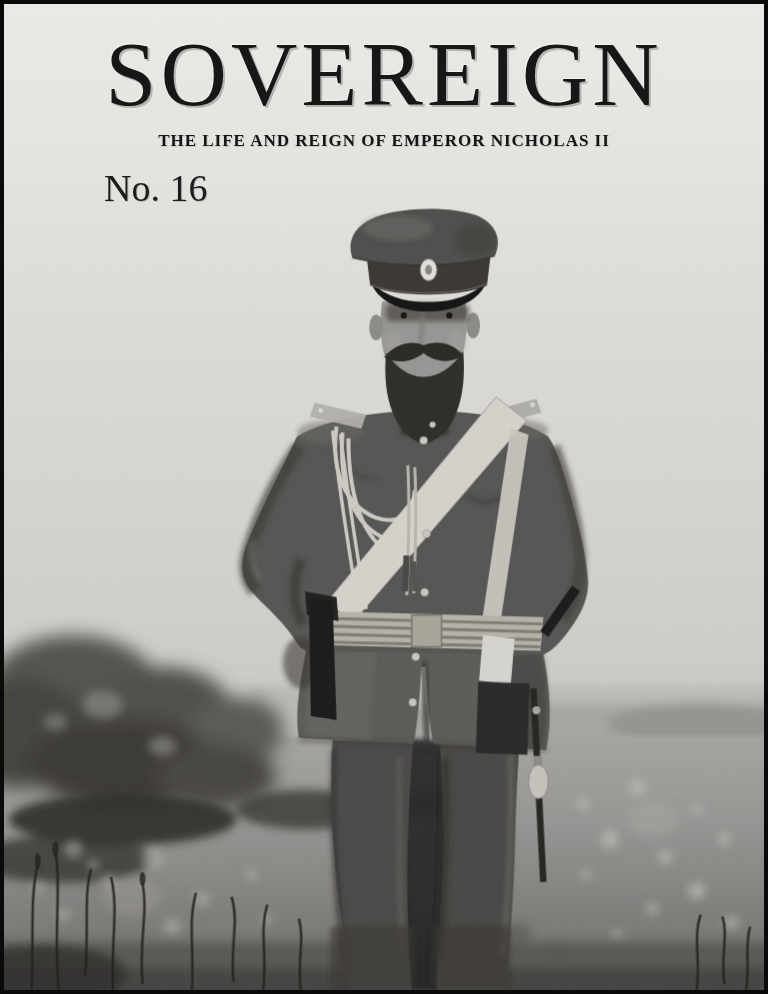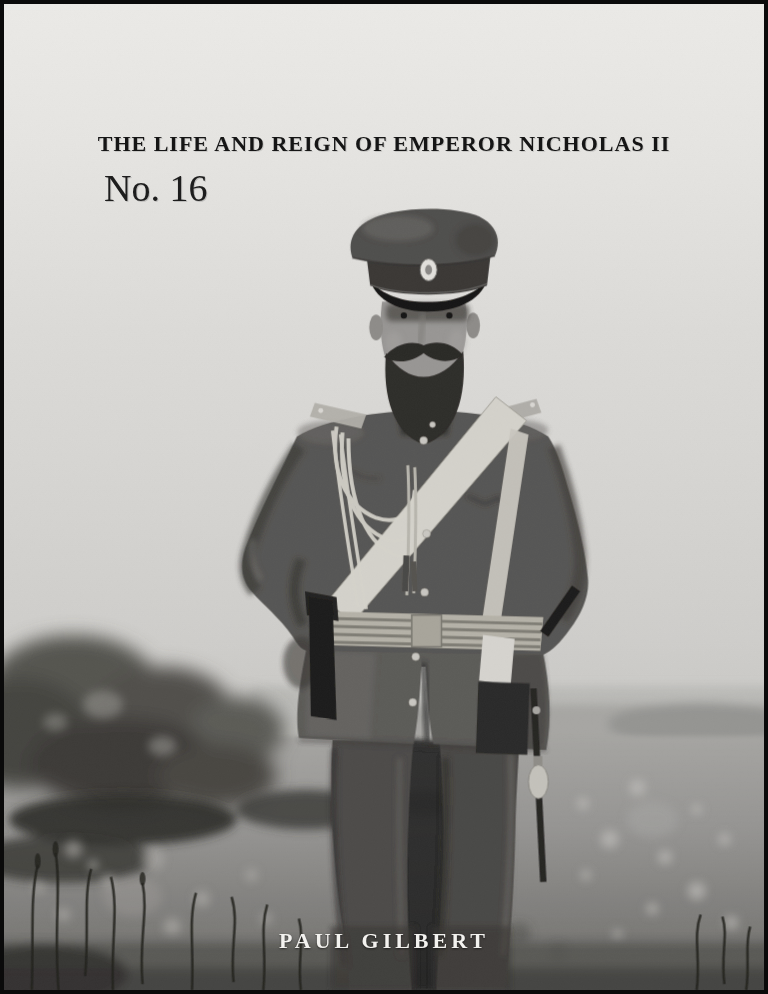--- a/index.html
+++ b/index.html
@@ -16,21 +16,21 @@
   .hdr{position:absolute;left:0;width:100%;z-index:2;text-align:center;color:#1b1b1b;}
   #title{
     top:24px;
     font-size:92px;line-height:1;letter-spacing:4px;font-weight:400;
     color:#171717;
     text-shadow:2px 2px 0 rgba(100,100,100,.38), -1px -1px 0 rgba(246,246,243,.75);
     white-space:nowrap;
   }
   #subtitle{
     top:128px;
-    font-size:22px;line-height:1.1;font-weight:700;letter-spacing:1px;
+    font-size:17px;line-height:1.1;font-weight:700;letter-spacing:1px;
     color:#151515;
     text-shadow:1px 1px 0 rgba(120,120,120,.25);
     white-space:nowrap;
   }
   #issue-row{
     top:163px;
     box-sizing:border-box;
     padding:0 112px 0 100px;
     display:flex;justify-content:space-between;align-items:baseline;
     font-size:38px;line-height:1.15;color:#1d1d1d;
@@ -285,22 +285,22 @@
       <rect x="-5" y="-28" width="10" height="56" fill="#1d1c1a" transform="translate(562,612) rotate(35)"></rect>
       <path d="M535,690 L545,885" stroke="#262523" stroke-width="6.5" fill="none"></path>
       <circle cx="538" cy="712" r="4" fill="#a8a6a2"></circle>
       <rect x="535" y="758" width="9" height="11" fill="#8f8d88"></rect>
       <ellipse cx="540" cy="784" rx="10" ry="17" fill="#c4c2bb" stroke="#8a8882" stroke-width="1"></ellipse>
     </g>
 
     <rect x="0" y="0" width="768" height="994" filter="url(#grain)" opacity="0.05"></rect>
   </svg>
 
+  <div id="title" class="hdr">SOVEREIGN</div>
 
   <div id="subtitle" class="hdr">THE LIFE AND REIGN OF EMPEROR NICHOLAS II</div>
 
   <div id="issue-row" class="hdr">
     <span>No. 16</span>
   </div>
 
-  <div id="author">PAUL GILBERT</div>
 
 </div>
 
 </body></html>

